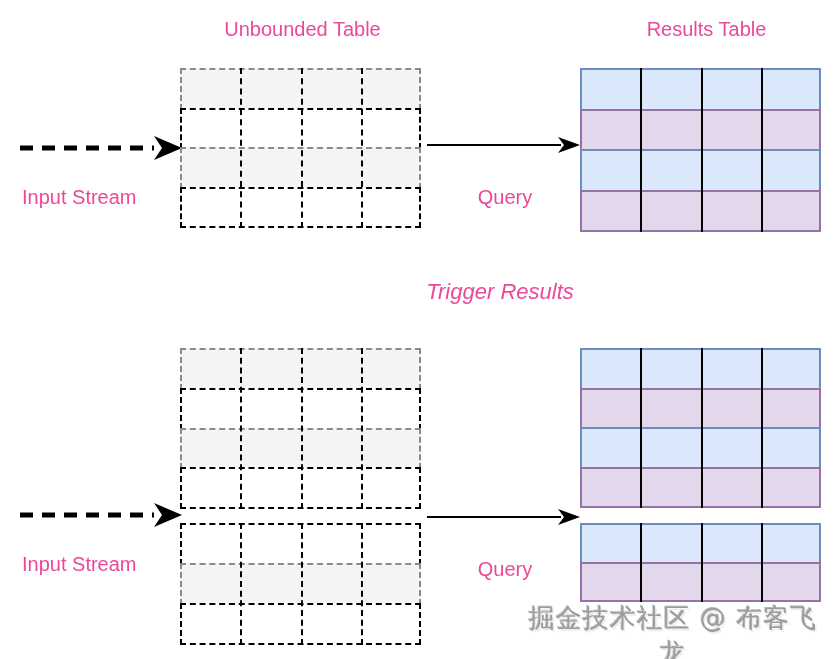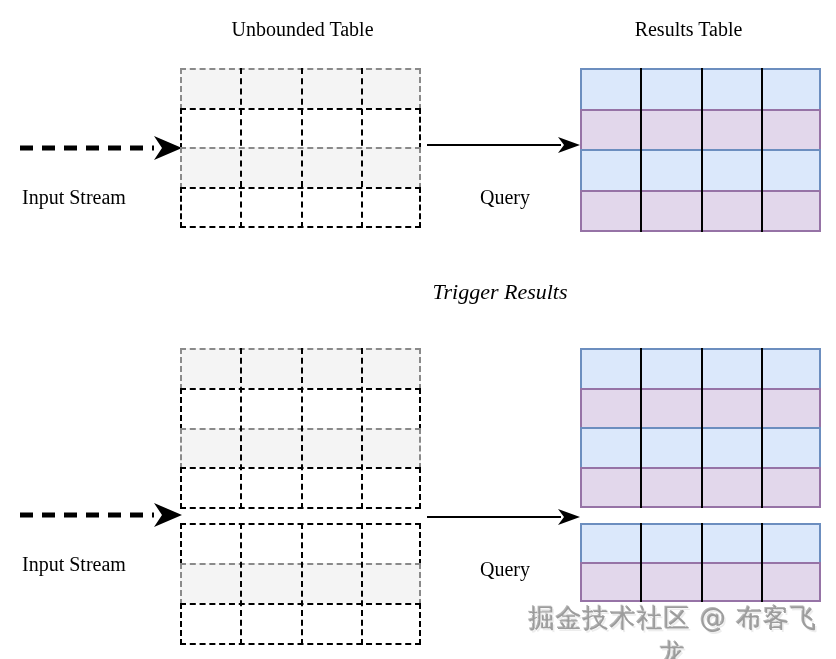--- a/index.html
+++ b/index.html
@@ -1,20 +1,20 @@
 <!DOCTYPE html>
 <html><head>
 <meta charset="utf-8">
 <style>
   html,body{margin:0;padding:0;background:#ffffff;}
   .canvas{
     position:relative;width:836px;height:659px;background:#ffffff;
     font-family:"Liberation Sans",sans-serif;overflow:hidden;color:#1a1a1a;
   }
-  .label{position:absolute;white-space:nowrap;font-size:20px;color:#000000;font-family:Liberation Serif, serif;}
+  .label{position:absolute;white-space:nowrap;font-size:20px;color:#ec4899;}
   .title{font-size:20px;text-align:center;}
   .italic{font-style:italic;font-size:22px;text-align:center;}
   .arrow{position:absolute;display:block;}
   
   .dtable{position:absolute;display:flex;flex-direction:column;}
   .trow{flex:1 1 auto;box-sizing:border-box;}
   .trow + .trow{margin-top:-2px;}
   .utable .trow{border:2px dashed #000;}
   .rtable .trow{border:2px solid #000;}
   .vline{position:absolute;top:0;bottom:0;width:0;z-index:3;}
@@ -31,21 +31,21 @@
     text-shadow:1.5px 1.5px 0 #ededed, -1px -1px 0 #b5b5b5;
     font-family:"DejaVu Sans","Liberation Sans",sans-serif;
   }
 </style>
 </head>
 <body>
 
 <div class="canvas">
 
   <div class="label title" style="left:180px;top:18px;width:245px;">Unbounded Table</div>
-  <div class="label title" style="left:566px;top:18px;width:245px;">Results Table</div>
+  <div class="label title" style="left:584px;top:18px;width:245px;">Results Table</div>
 
   <svg class="arrow" style="left:16px;top:134px;" width="170" height="28" viewBox="0 0 170 28">
     <line x1="4" y1="14" x2="138" y2="14" stroke="#000" stroke-width="5" stroke-dasharray="13 9"></line>
     <path d="M166 14 L138 2 L146 14 L138 26 Z" fill="#000"></path>
   </svg>
 
   <div class="dtable utable" style="left:180px;top:68px;width:241px;height:160px;">
       <div class="trow gray"></div>
       <div class="trow white"></div>
       <div class="trow gray"></div>

